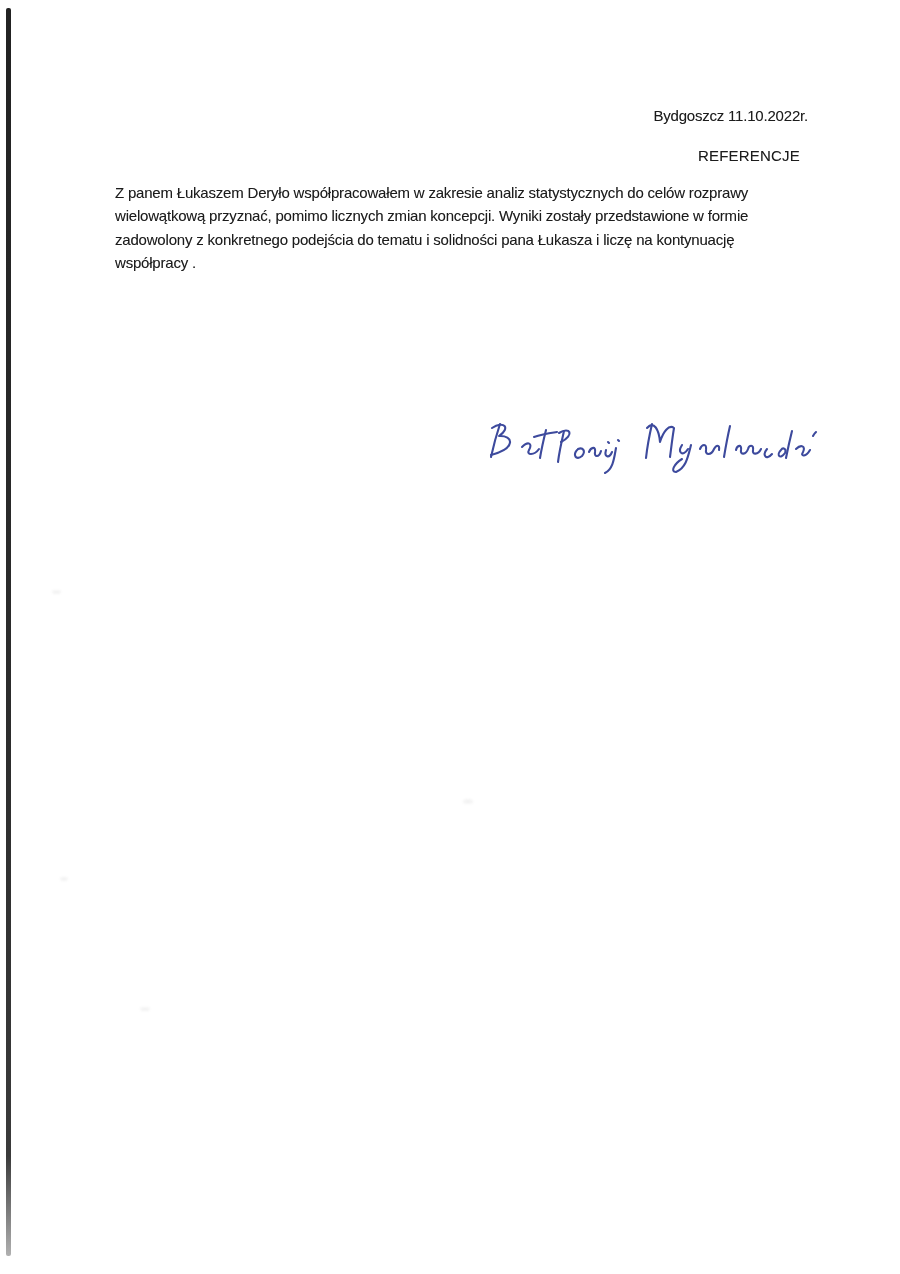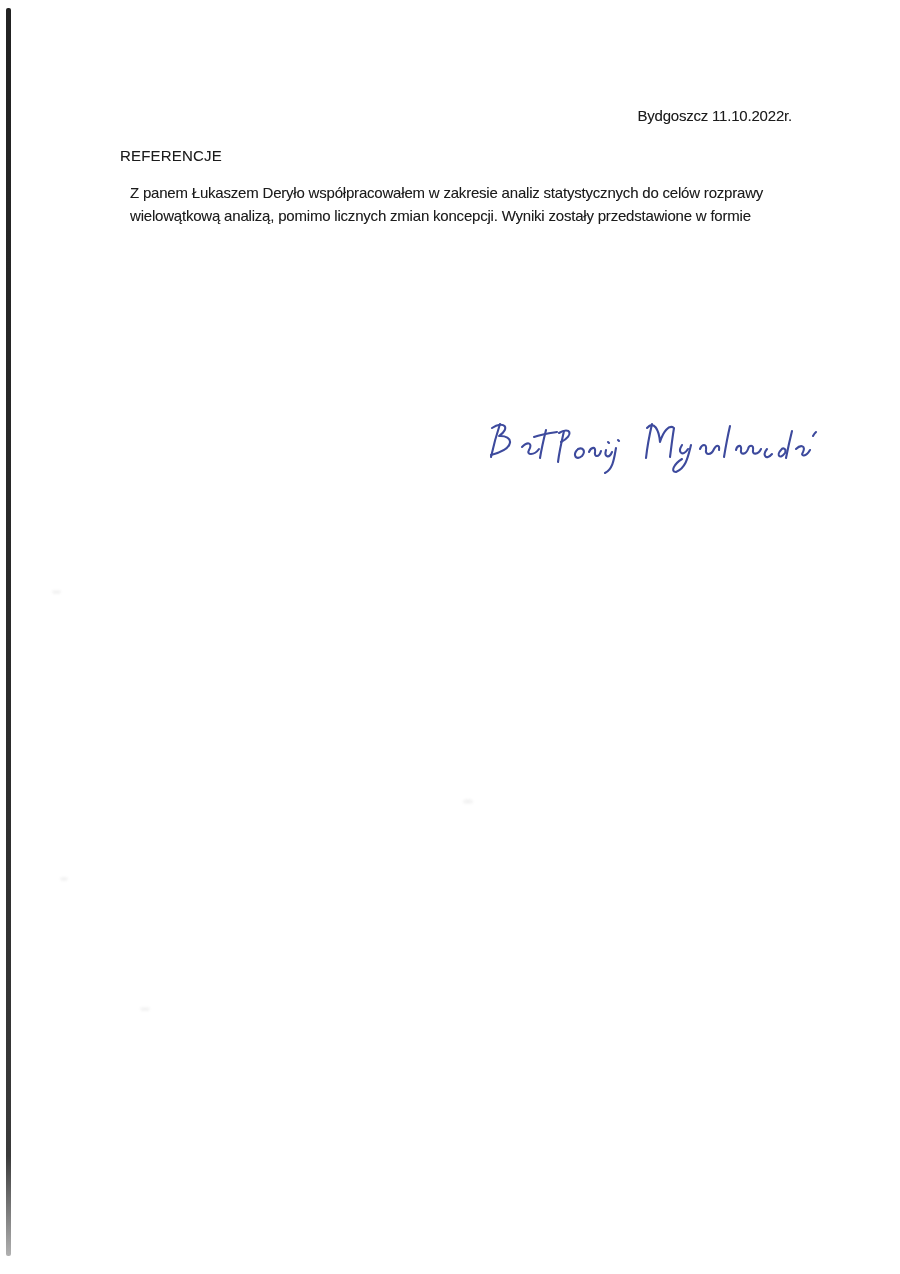--- a/index.html
+++ b/index.html
@@ -22,46 +22,45 @@
     left: 6px;
     top: 8px;
     width: 5px;
     height: 1248px;
     background: linear-gradient(to bottom, #222222 0%, #2d2d2d 60%, #3a3a3a 92%, rgba(58,58,58,0.4) 100%);
     border-radius: 2px;
   }
   .date-line {
     position: absolute;
     top: 107px;
-    right: 108px;
+    right: 92px;
     font-size: 15px;
     letter-spacing: -0.2px;
     white-space: nowrap;
     text-shadow: 0 0 0.6px rgba(30,30,30,0.35);
   }
   .doc-title {
     position: absolute;
     top: 147px;
     left: 120px;
     width: 680px;
-    text-align: left;
+    text-align: right;
     font-size: 15px;
     letter-spacing: 0.2px;
     text-shadow: 0 0 0.6px rgba(30,30,30,0.35);
   }
   .body-text {
     position: absolute;
     top: 181px;
     left: 115px;
     font-size: 15px;
     line-height: 23.3px;
     letter-spacing: -0.2px;
     white-space: nowrap;
     text-shadow: 0 0 0.6px rgba(30,30,30,0.35);
-    margin-left: 15px;
   }
   .signature-svg {
     position: absolute;
     left: 478px;
     top: 404px;
     width: 345px;
     height: 80px;
   }
   .speck {
     position: absolute;
@@ -76,21 +75,23 @@
 <div class="page">
 
   <div class="scan-edge"></div>
 
   <div class="date-line">Bydgoszcz 11.10.2022r.</div>
 
   <div class="doc-title">REFERENCJE</div>
 
   <div class="body-text">
     <div class="line">Z panem Łukaszem Deryło współpracowałem w zakresie analiz statystycznych do celów rozprawy</div>
-    <div class="line">wielowątkową analizą, pomimo licznych zmian koncepcji. Wyniki zostały przedstawione w formie</div>
+    <div class="line">wielowątkową przyznać, pomimo licznych zmian koncepcji. Wyniki zostały przedstawione w formie</div>
+    <div class="line">zadowolony z konkretnego podejścia do tematu i solidności pana Łukasza i liczę na kontynuację</div>
+    <div class="line">współpracy .</div>
   </div>
 
   <svg class="signature-svg" viewBox="0 0 345 80" xmlns="http://www.w3.org/2000/svg">
     <g fill="none" stroke-width="2.1" stroke-linecap="round" stroke-linejoin="round" stroke="#3d4a9d">
 
       <path d="M22,20 C18,32 15,44 13,53"></path>
       <path d="M14,24 C26,16 33,24 21,32 C35,31 39,44 13,51"></path>
       <path d="M44,43 C50,37 55,39 51,46 C48,51 56,52 61,45"></path>
       <path d="M68,26 C65,38 63,48 62,54"></path>
       <path d="M56,33 C64,30 72,29 79,28"></path>

